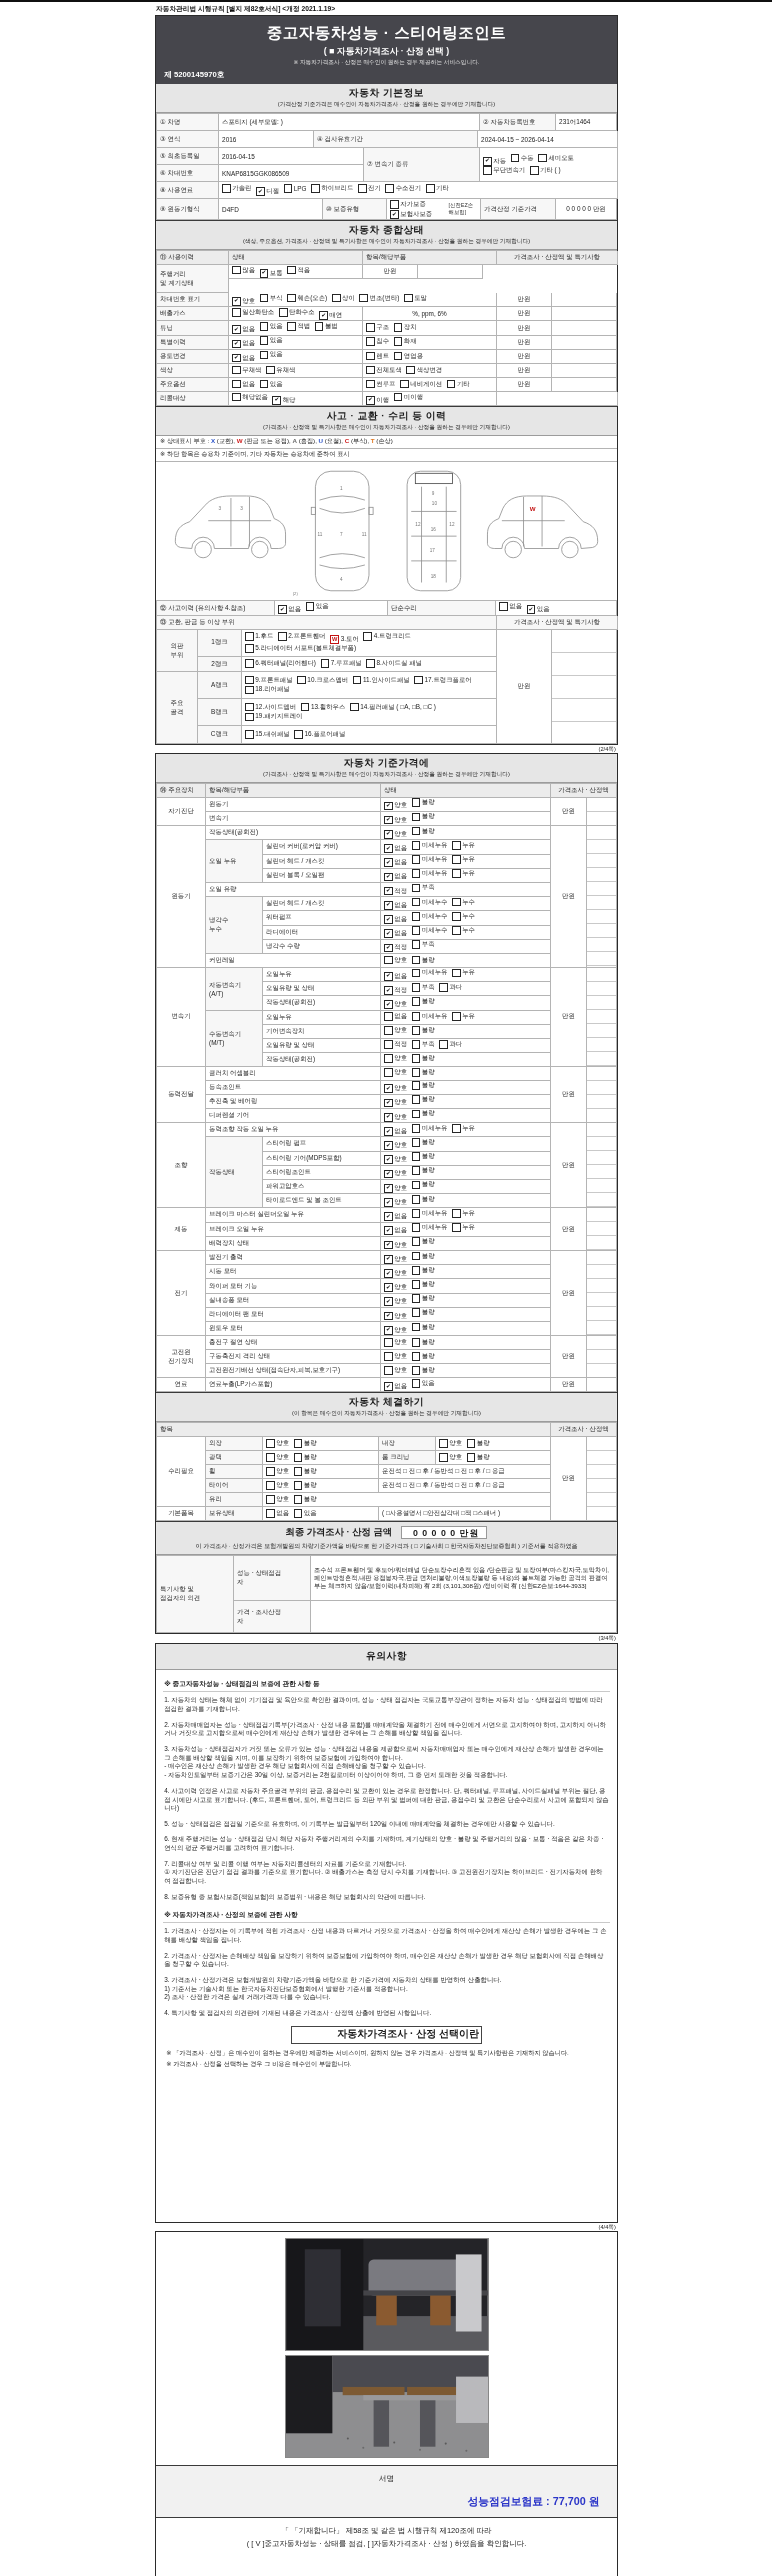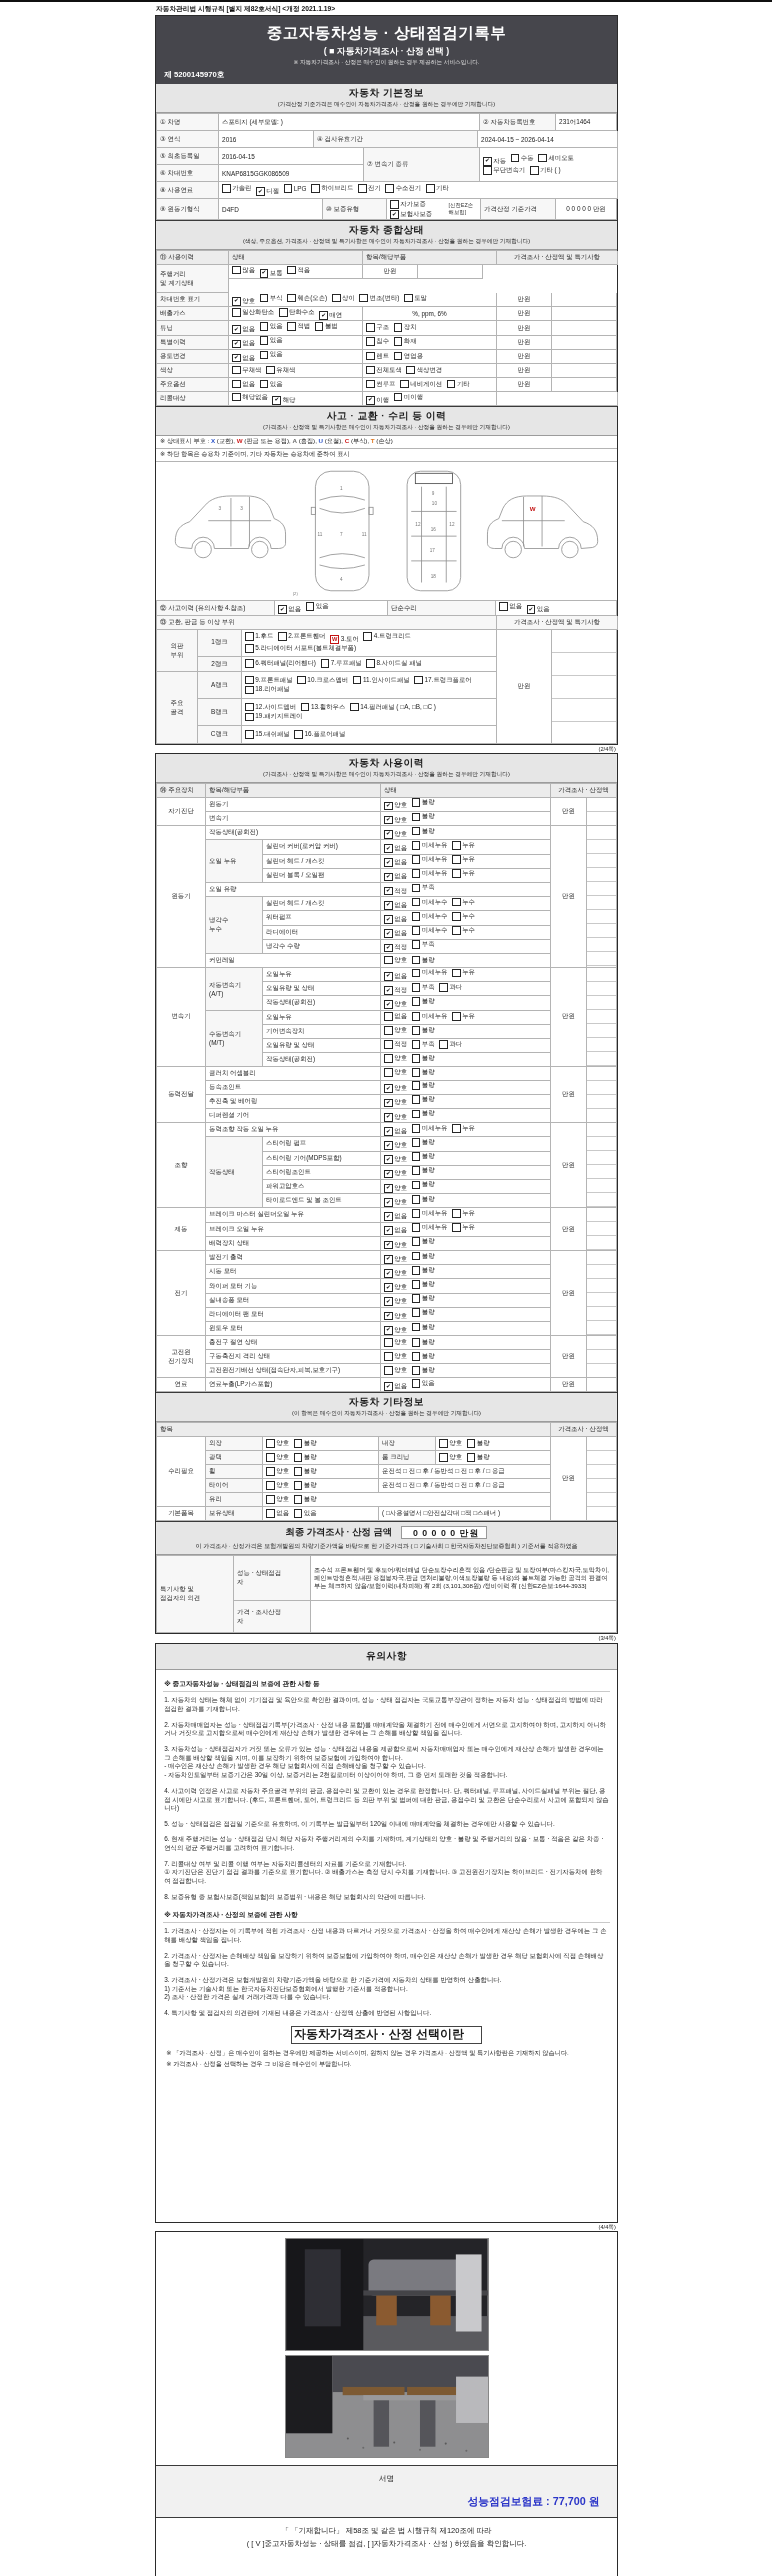--- a/index.html
+++ b/index.html
@@ -33,42 +33,42 @@
   .cb.wm{border-color:#c41212;color:#c41212;width:7.2px;height:7.2px;}
   .big{font-size:7.7px;font-weight:bold;}
   .small{font-size:5.4px;color:#333;}
   .codes{font-size:6.2px;padding:1.5px 4.1px;border-bottom:0.5px solid #b4b4b4;}
   .codes b{font-weight:bold;}
   .diag{height:138px;border-bottom:0.5px solid #b4b4b4;display:flex;align-items:center;justify-content:center;background:#fff;}
   
   .notice{padding:5.2px 7.2px;font-size:6.4px;line-height:8.8px;}
   .ntitle{font-weight:bold;border-bottom:0.5px solid #c9c9c9;padding:2.6px 1px;margin:2.1px 0 4.1px;font-size:6.7px;}
   .nitem{white-space:pre-line;margin:0 1px 6.7px;}
-  .nbox{border:1px solid #444;width:185px;margin:8.2px auto 5.2px;text-align:left;font-weight:bold;font-size:12px;padding:3.6px 2.1px;}
+  .nbox{border:1px solid #444;width:185px;margin:8.2px auto 5.2px;text-align:right;font-weight:bold;font-size:10px;padding:3.6px 2.1px;}
   .nnote{font-size:6.2px;margin:2.1px 3.1px;white-space:pre-line;}
   
   .photos{padding:6.2px 0 7.2px;display:flex;flex-direction:column;align-items:center;gap:4.1px;}
   .ph{width:202px;border:0.5px solid #888;}
   .signband{background:#f1f1f1;border-top:1px solid #3a3a3a;border-bottom:1px solid #3a3a3a;position:relative;height:53px;box-sizing:border-box;}
   .signlabel{text-align:center;font-size:7.7px;padding-top:8.2px;}
   .fee{position:absolute;right:17.5px;bottom:8.2px;color:#2b35c8;font-size:10.8px;font-weight:bold;}
   .footer{text-align:center;font-size:7.5px;line-height:12.4px;padding:7.2px 4.1px 5.2px;}
   svg text{font-family:"Liberation Sans",sans-serif;}
 </style>
 </head>
 <body>
 
 <div class="topbar"></div>
 
 <div class="doc">
   <div class="formref">자동차관리법 시행규칙 [별지 제82호서식] &lt;개정 2021.1.19&gt;</div>
 
   <div class="page" style="min-height:700px">
     <div class="band">
-      <div class="t1">중고자동차성능 · 상태점검기록부</div>
+      <div class="t1">중고자동차성능 · 스티어링조인트</div>
       <div class="t2">( ■ 자동차가격조사 · 산정 선택 )</div>
       <div class="t3">※ 자동차가격조사 · 산정은 매수인이 원하는 경우 제공하는 서비스입니다.</div>
       <div class="docno">제 5200145970호</div>
     </div>
 
     <div class="sech" style="border-top:none">
       <div class="st">자동차 기본정보</div>
       <div class="ss">(가격산정 기준가격은 매수인이 자동차가격조사 · 산정을 원하는 경우에만 기재합니다)</div>
     </div>
     <div id="basicTbl" class="tbl">
@@ -606,21 +606,21 @@
           </div>
           <div class="c ctr" style="width: 55px; flex: 0 0 auto; white-space: pre-line;">만원</div>
           <div style="width: 65px; flex: 0 0 auto; border-right: 0.5px solid rgb(180, 180, 180); border-bottom: 0.5px solid rgb(180, 180, 180); box-sizing: border-box; background: repeating-linear-gradient(rgb(255, 255, 255) 0px, rgb(255, 255, 255) 22px, rgb(201, 201, 201) 22px, rgb(201, 201, 201) 23px); min-height: 113px;"></div>
         </div>
       </div>
   </div>
   <div class="pagemark">(2/4쪽)</div>
 
   <div class="page" style="min-height:871px">
     <div class="sech" style="border-top:none">
-      <div class="st">자동차 사용이력</div>
+      <div class="st">자동차 기준가격에</div>
       <div class="ss">(가격조사 · 산정액 및 특기사항은 매수인이 자동차가격조사 · 산정을 원하는 경우에만 기재합니다)</div>
     </div>
     <div id="detailTbl" class="tbl">
         <div class="row" style="min-height: 14px;">
           <div class="c lb hd" style="width: 49px; flex: 0 0 auto; white-space: pre-line;">⑭ 주요장치</div>
           <div class="c hd" style="width: 175px; flex: 0 0 auto; white-space: pre-line;">항목/해당부품</div>
           <div class="c hd" style="width: 170px; flex: 0 0 auto; white-space: pre-line;">상태</div>
           <div class="c hd ctr" style="width: 66px; flex: 0 0 auto; white-space: pre-line;">가격조사 · 산정액</div>
         </div>
         <div class="row" style="min-height: 28px;">
@@ -1254,21 +1254,21 @@
                   </span></span>
               </div>
             </div>
           </div>
           <div class="c ctr" style="width: 36px; flex: 0 0 auto; white-space: pre-line;">만원</div>
           <div style="width: 30px; flex: 0 0 auto; border-right: 0.5px solid rgb(180, 180, 180); border-bottom: 0.5px solid rgb(180, 180, 180); box-sizing: border-box; background: repeating-linear-gradient(rgb(255, 255, 255) 0px, rgb(255, 255, 255) 13.4px, rgb(201, 201, 201) 13.4px, rgb(201, 201, 201) 14px); min-height: 14px;"></div>
         </div>
       </div>
 
     <div class="sech">
-      <div class="st">자동차 기타정보</div>
+      <div class="st">자동차 체결하기</div>
       <div class="ss">(이 항목은 매수인이 자동차가격조사 · 산정을 원하는 경우에만 기재합니다)</div>
     </div>
     <div id="otherTbl" class="tbl">
         <div class="row" style="min-height: 14px;">
           <div class="c lb hd" style="width: 394px; flex: 0 0 auto; white-space: pre-line;">항목</div>
           <div class="c hd ctr" style="width: 66px; flex: 0 0 auto; white-space: pre-line;">가격조사 · 산정액</div>
         </div>
         <div class="row" style="min-height: 83px;">
           <div class="stk" style="width: 394px; flex: 0 0 auto;">
             <div class="row" style="min-height: 70px;">

